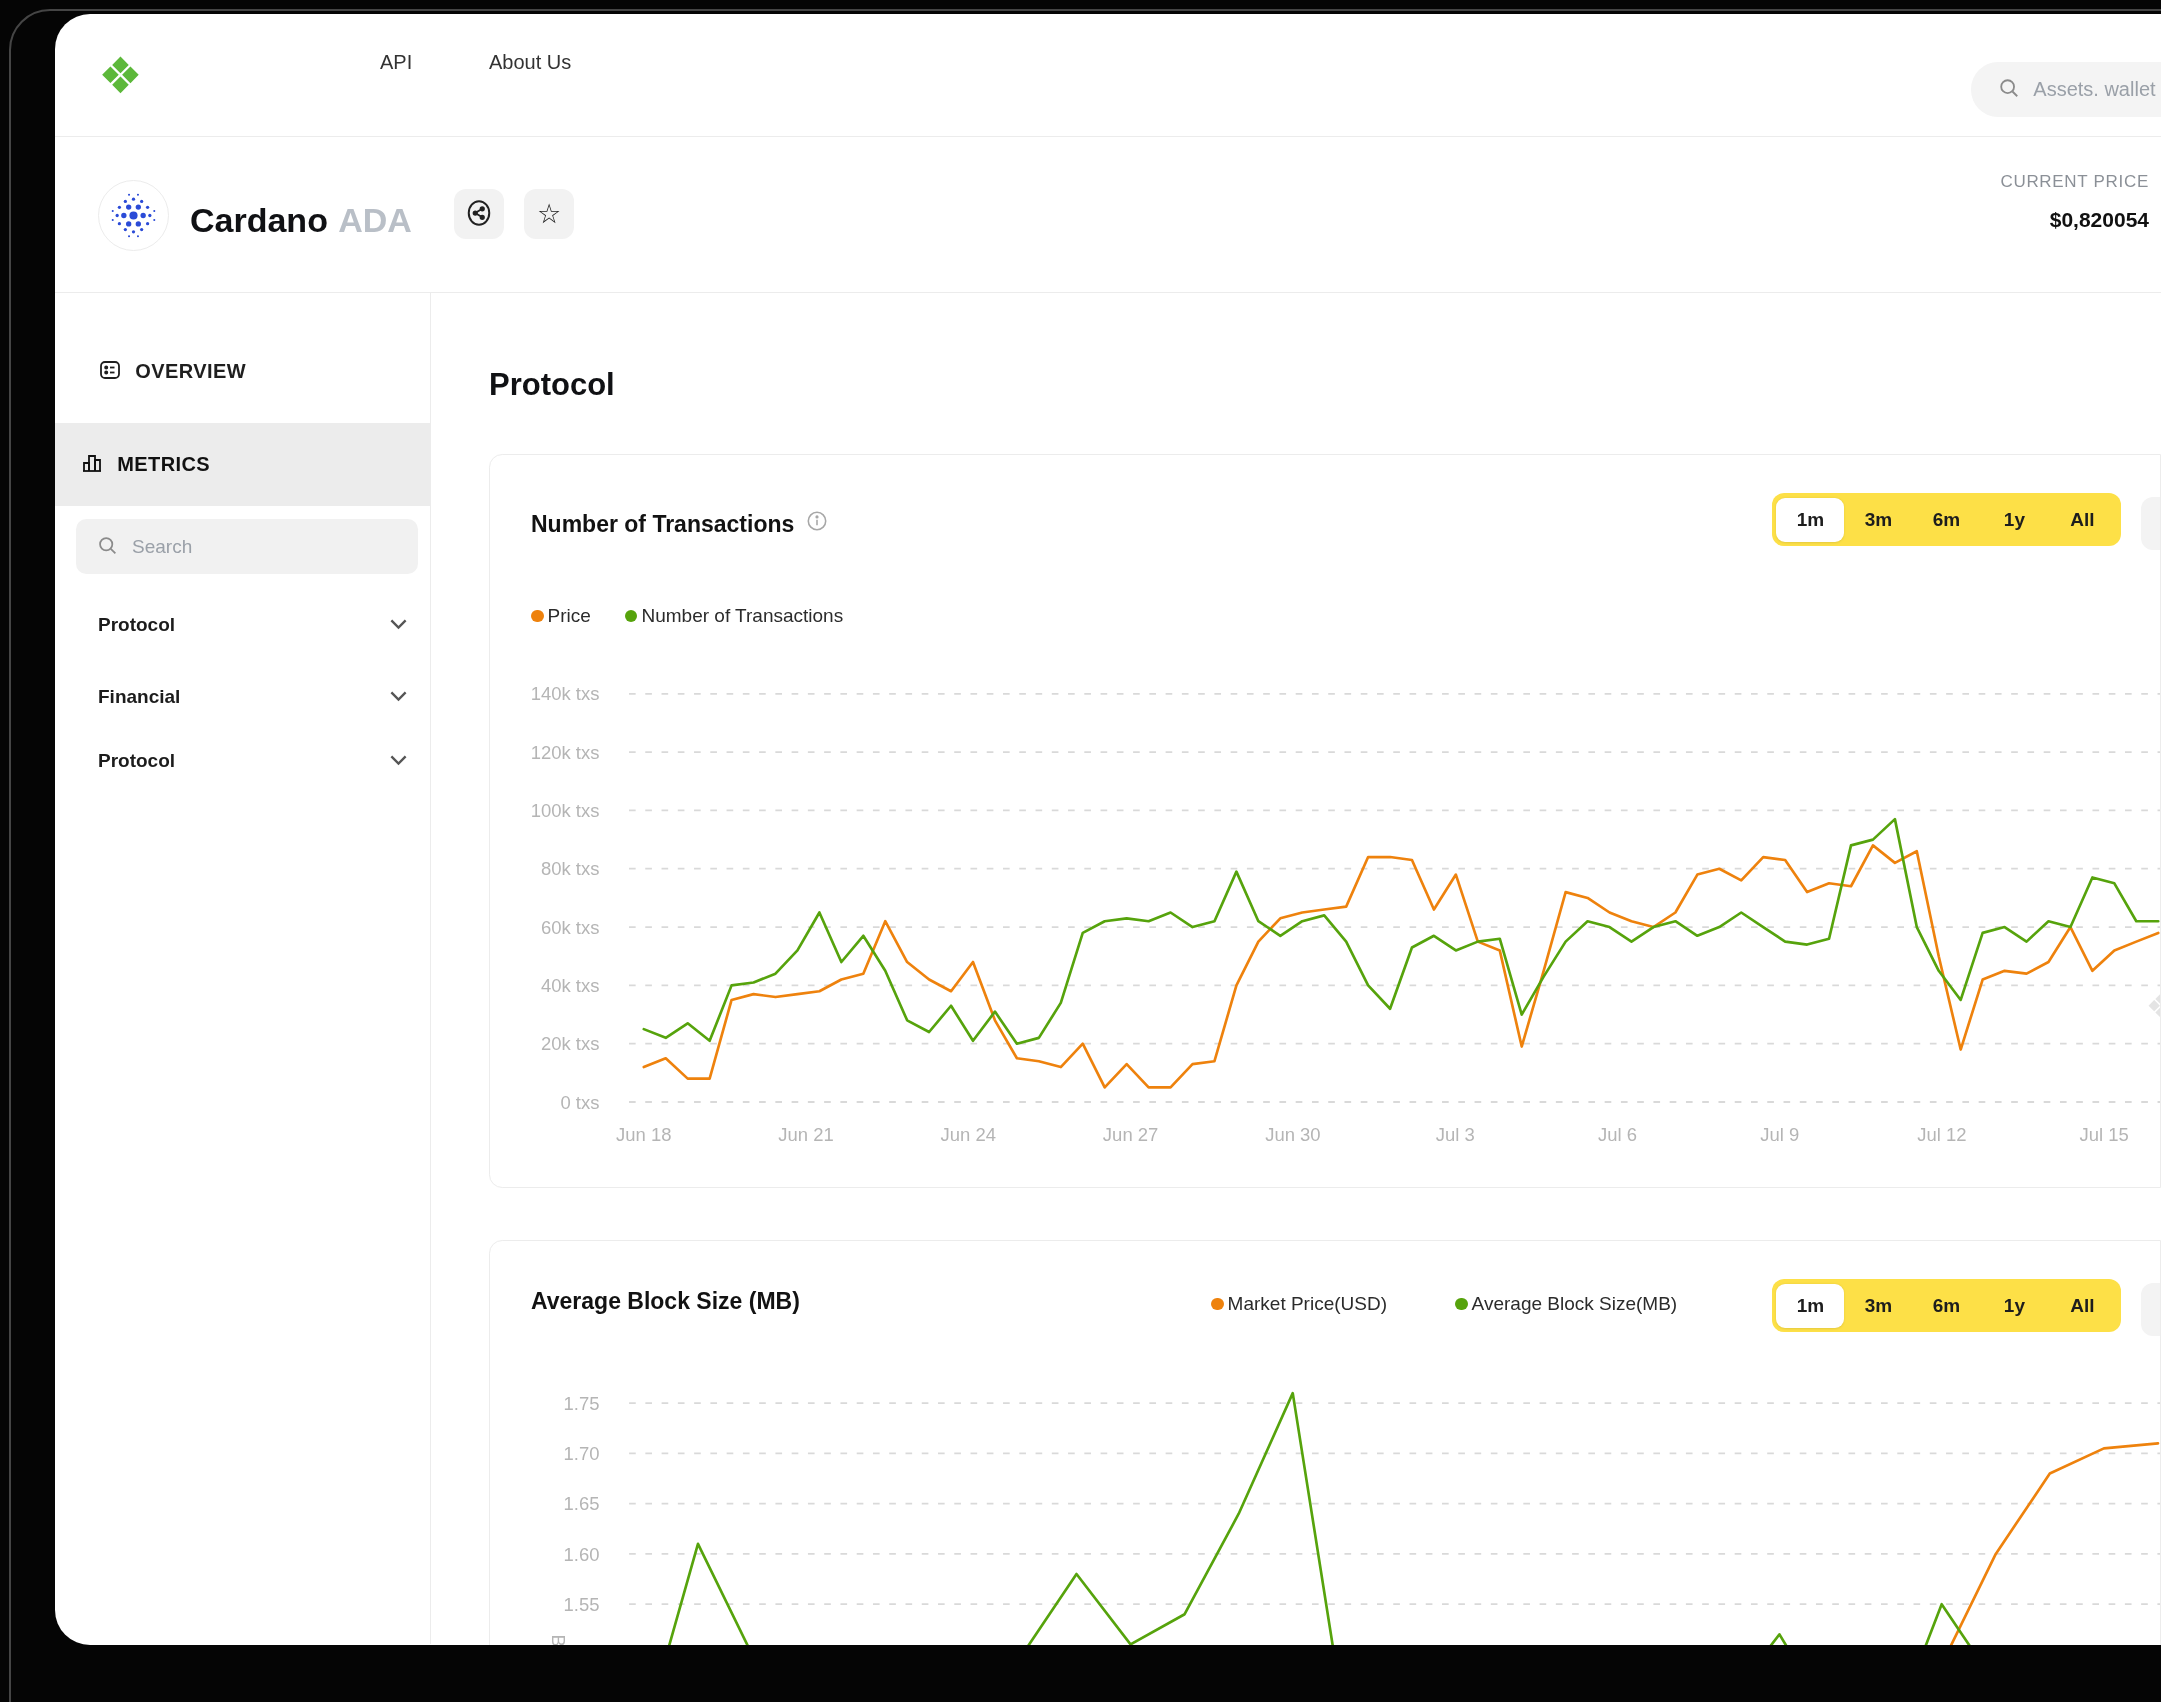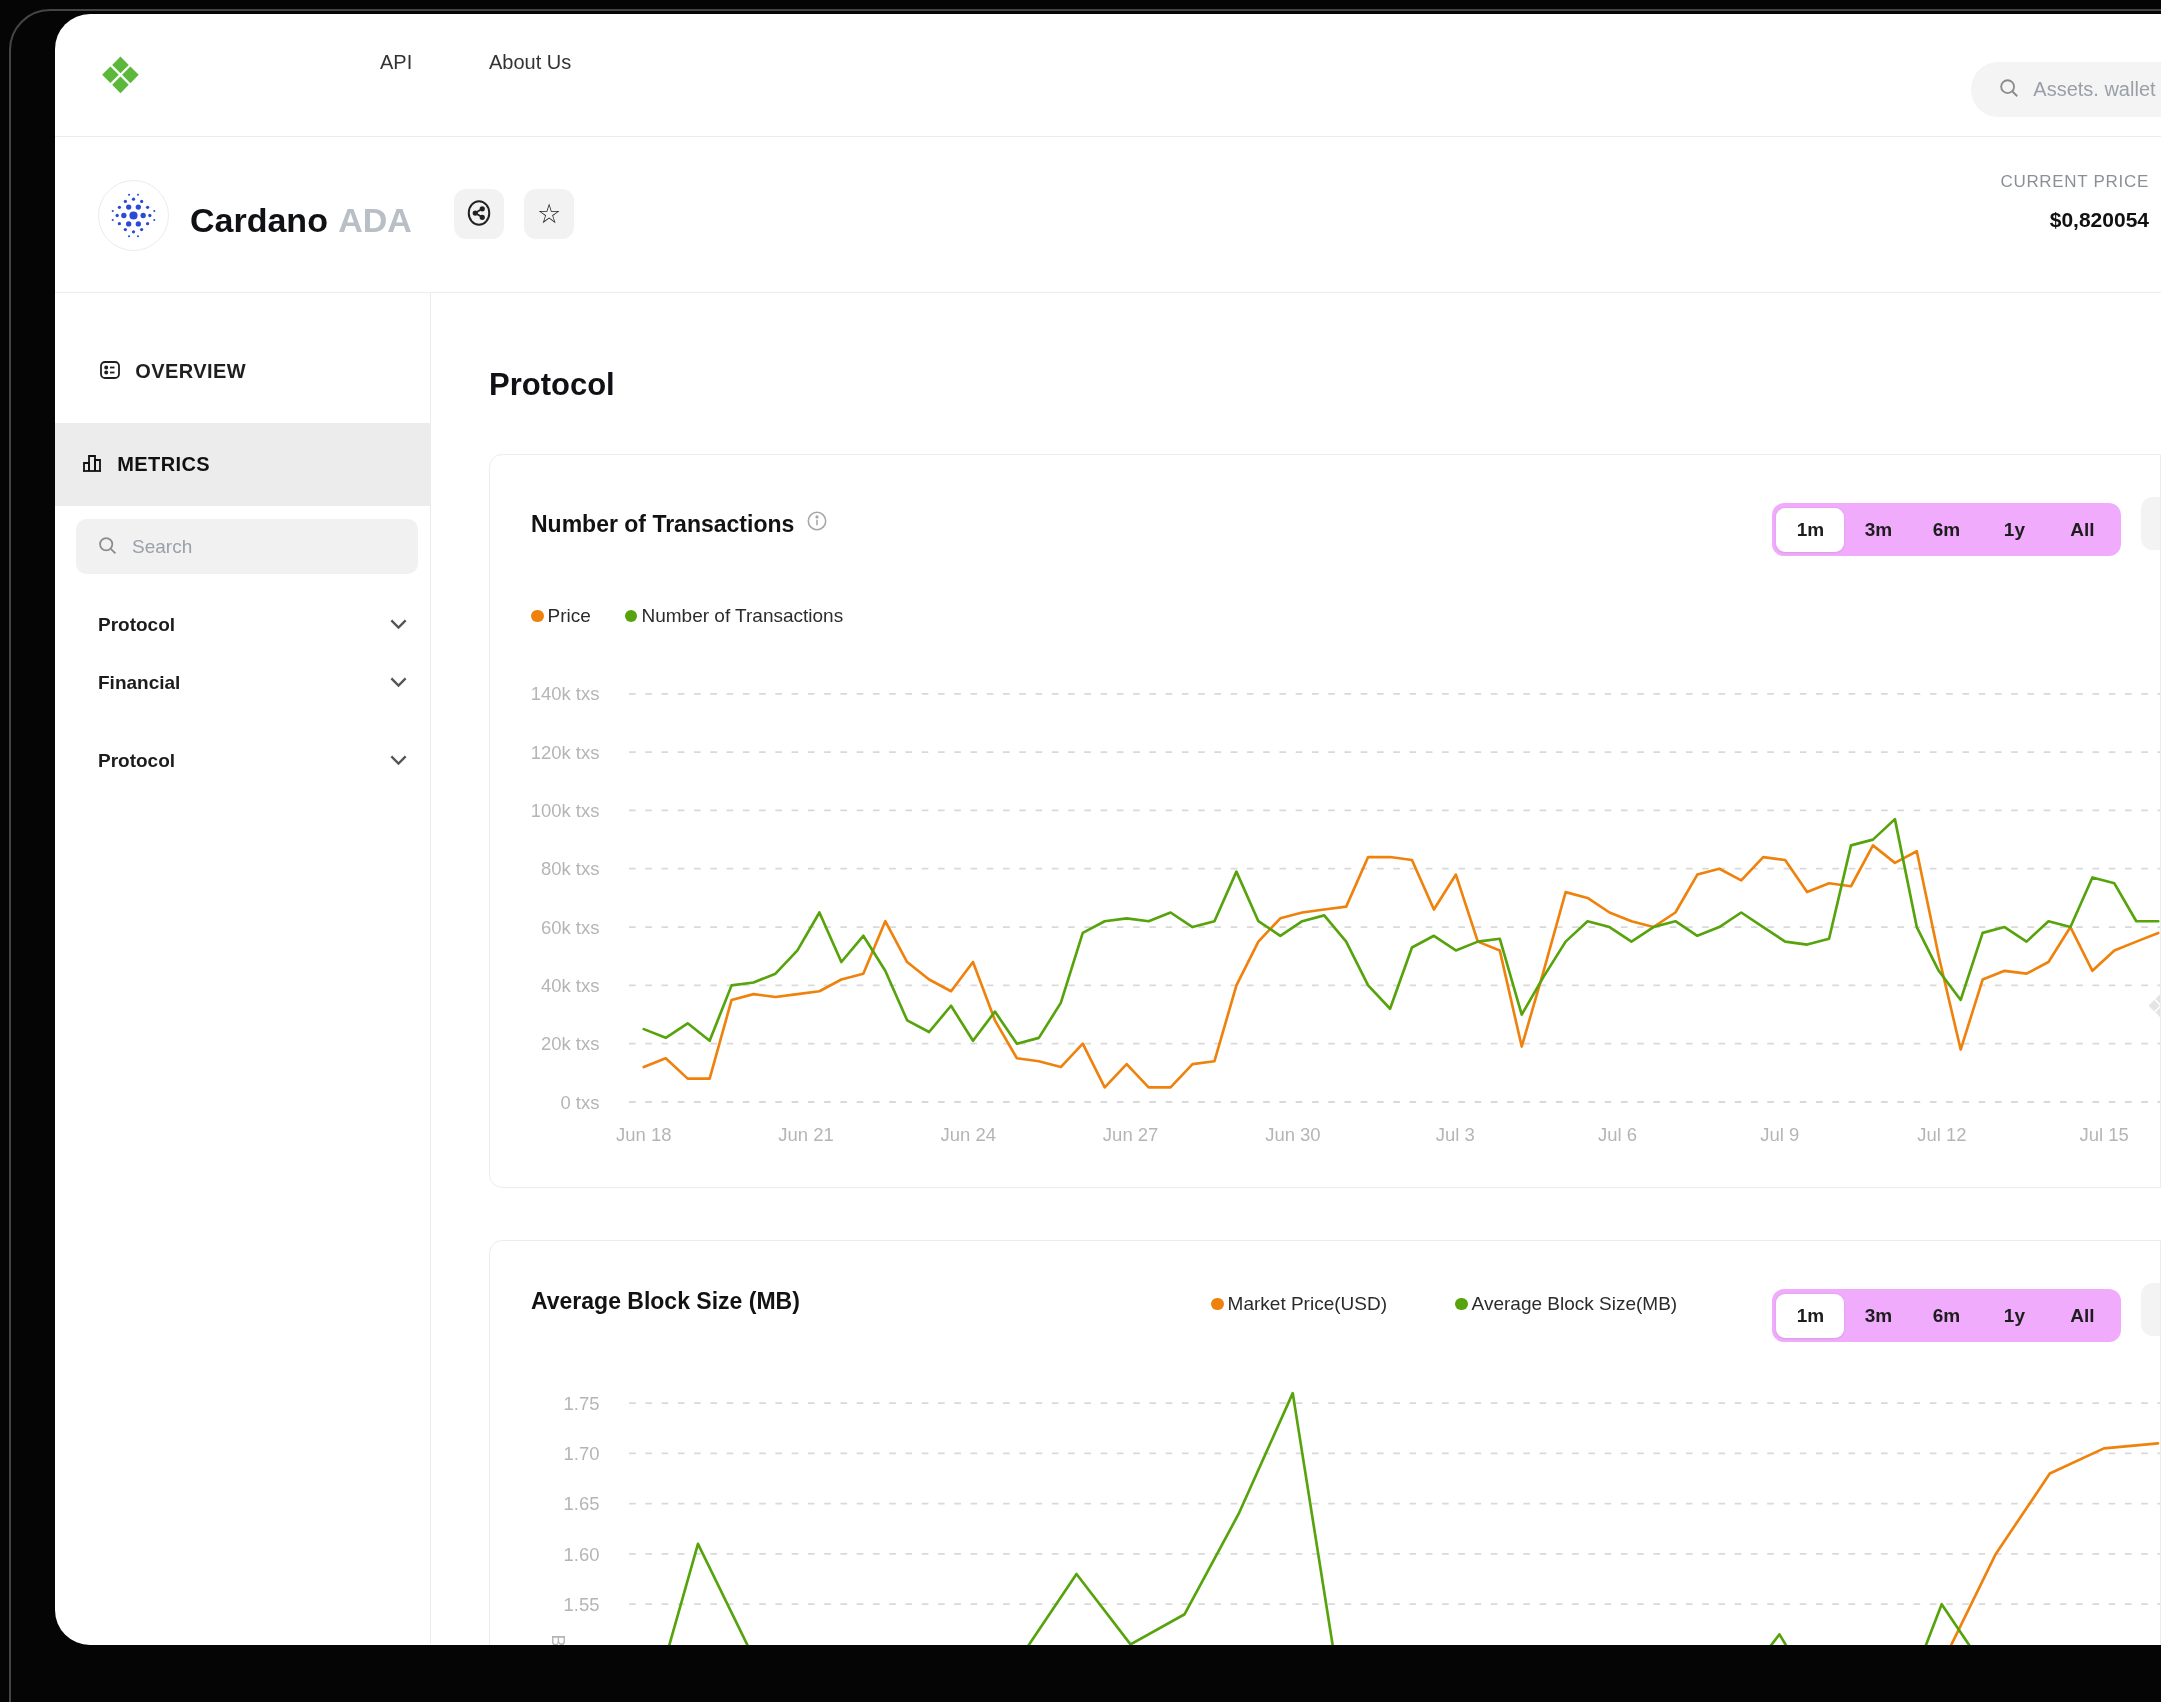--- a/index.html
+++ b/index.html
@@ -66,22 +66,22 @@
 
   .card { position:absolute; left:58px; width:1672px; background:#fff;
     border:0.7px solid #ececec; border-radius:13.3px 0 0 13.3px; overflow:hidden; }
   .card1 { top:161px; height:734px; }
   .card2 { top:947px; height:695px; }
   .card-title { position:absolute; left:41px; display:flex; align-items:center;
     gap:12px; font-size:23px; font-weight:700; color:#121212; }
   .card1 .card-title { top:55px; }
   .card2 .card-title { top:47px; }
 
-  .range-group { position:absolute; left:1282px; top:48px; height:53px;
-    background:#f0abfc; border-radius:12px; display:flex; align-items:center;
+  .range-group { position:absolute; left:1282px; top:38px; height:53px;
+    background:#fde047; border-radius:12px; display:flex; align-items:center;
     padding:4.4px; }
   .range-opt { width:68px; height:44px; display:flex; align-items:center;
     justify-content:center; font-size:19px; font-weight:600; color:#1d1d1d;
     cursor:pointer; border-radius:9px; }
   .range-opt.active { background:#fff; box-shadow:0 0.7px 2.2px rgba(0,0,0,.10); }
   .range-extra { position:absolute; left:1651px; top:42px; width:89px; height:53px;
     background:#f3f3f3; border-radius:12px; display:flex; align-items:center;
     padding-left:21px; font-size:19px; font-weight:600; color:#1d1d1d; cursor:pointer; }
 
   .legend { position:absolute; display:flex; align-items:center; gap:34px; }
@@ -219,21 +219,21 @@
         </div>
 
         <div class="side-group" style="top:310px;">
           <span class="lbl">Protocol</span>
           <span>
             <svg width="19" height="12" viewBox="0 0 16 10" fill="none" stroke="#555" stroke-width="2">
               <path d="M2 2 L8 8 L14 2"></path>
               </svg>
           </span>
         </div>
-        <div class="side-group" style="top:368px;gap:20px;">
+        <div class="side-group" style="top:382px;gap:20px;">
           <span class="lbl">Financial</span>
           <span>
             <svg width="19" height="12" viewBox="0 0 16 10" fill="none" stroke="#555" stroke-width="2">
               <path d="M2 2 L8 8 L14 2"></path>
               </svg>
           </span>
         </div>
         <div class="side-group" style="top:446px;">
           <span class="lbl">Protocol</span>
           <span>

